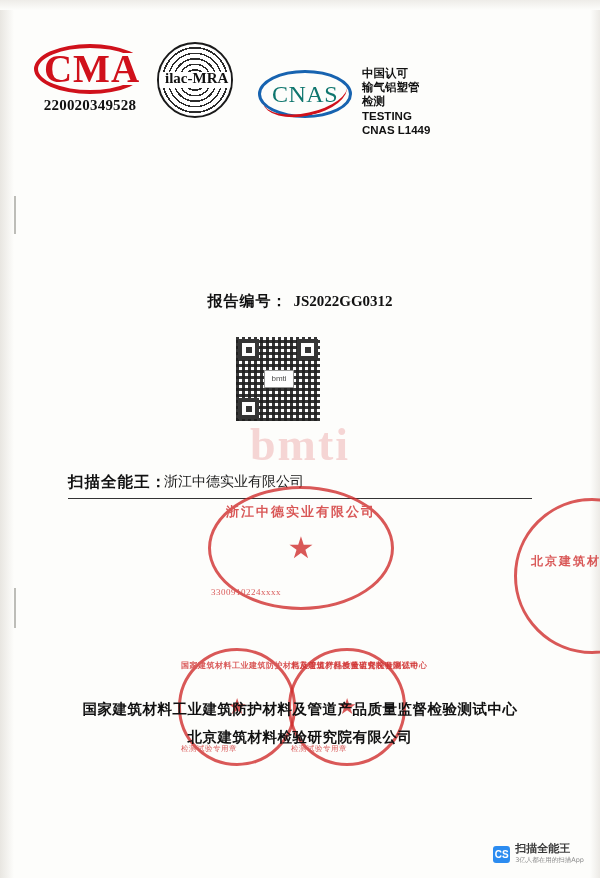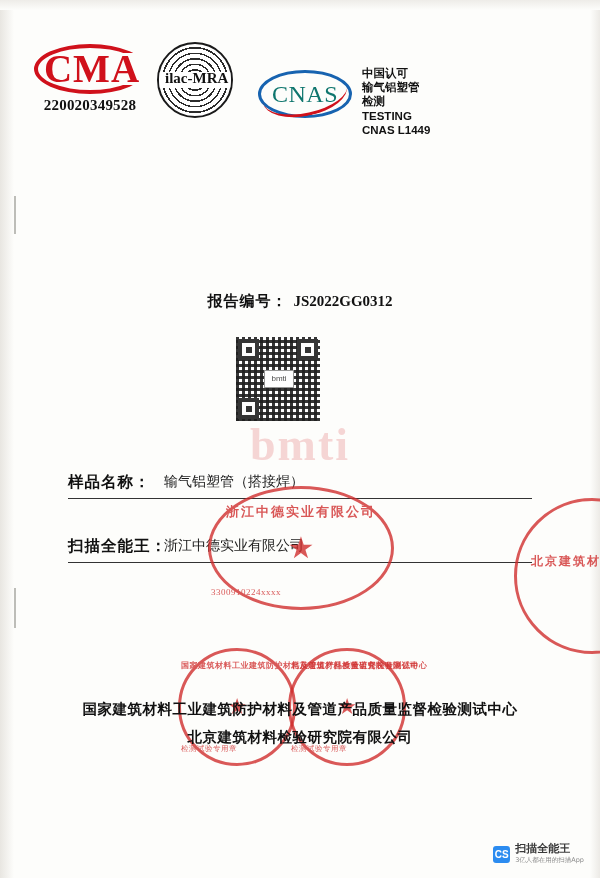--- a/index.html
+++ b/index.html
@@ -522,25 +522,20 @@
     <div class="qr-eye tl"></div>
     <div class="qr-eye tr"></div>
     <div class="qr-eye bl"></div>
     <div class="qr-center">bmti</div>
   </div>
 
   <div class="watermark">bmti</div>
 
   <div class="form">
 
-    <div class="field">
-      <div class="flabel">样品名称：</div>
-      <div class="fvalue">输气铝塑管（搭接焊）</div>
-      <div class="fline"></div>
-    </div>
 
     <div class="field">
       <div class="flabel">扫描全能王：</div>
       <div class="fvalue">浙江中德实业有限公司</div>
       <div class="fline"></div>
     </div>
 
 
   </div>
 

